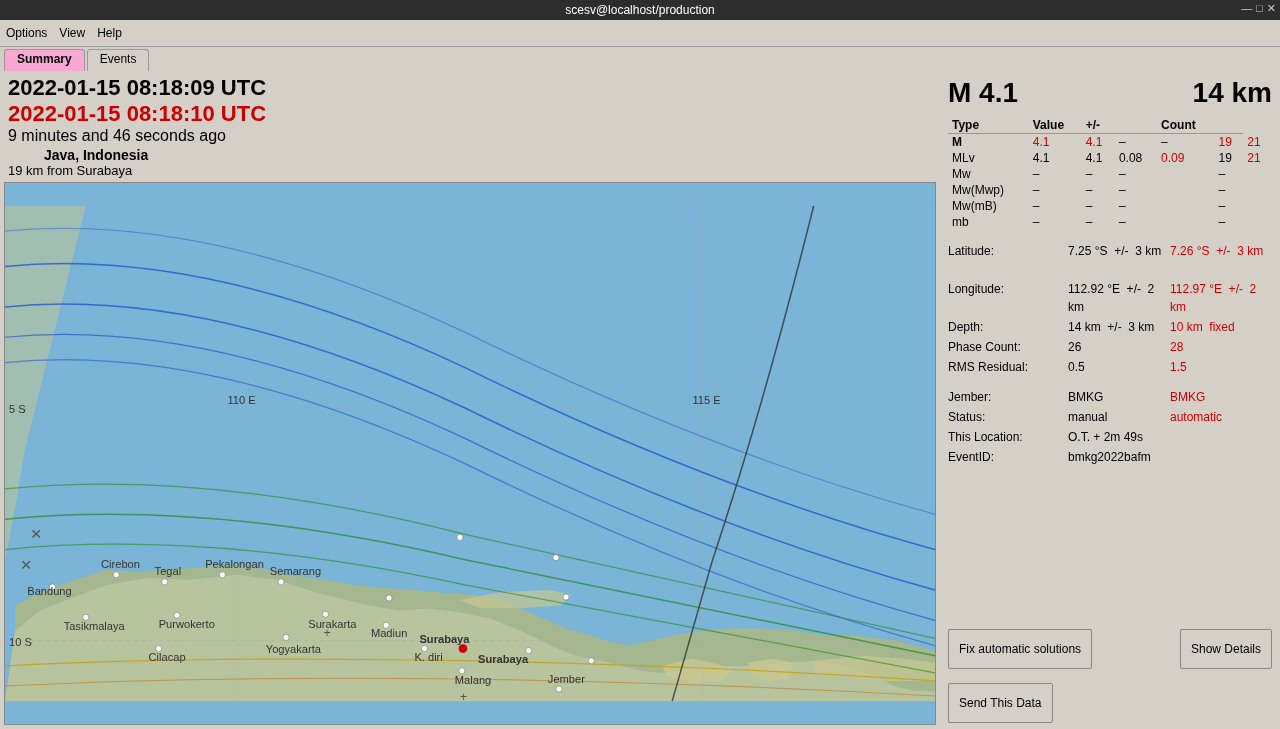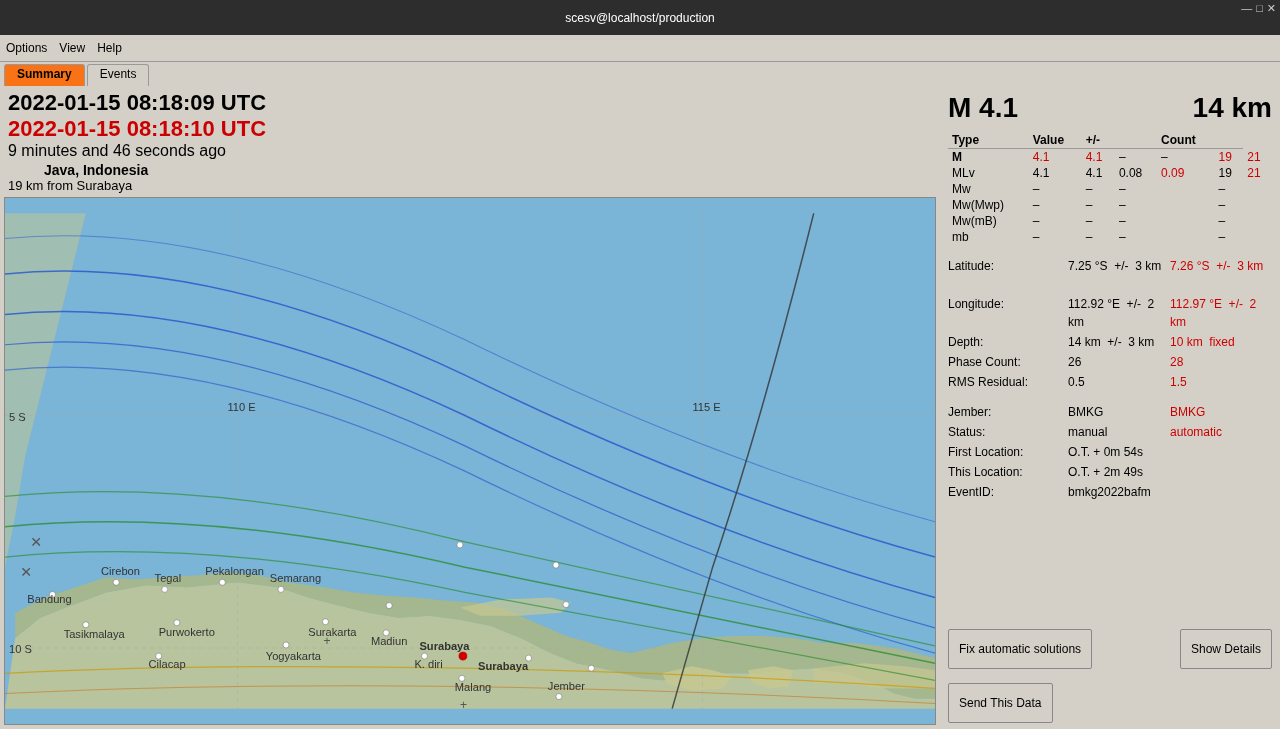--- a/index.html
+++ b/index.html
@@ -12,21 +12,21 @@
       overflow: hidden;
       display: flex;
       flex-direction: column;
     }
     #title-bar {
       background: #2d2d2d;
       color: #fff;
       text-align: center;
       font-size: 12px;
       padding: 2px 0;
-      height: 35px;
+      height: 20px;
       display: flex;
       align-items: center;
       justify-content: center;
       position: relative;
     }
     #title-bar-controls {
       position: absolute;
       right: 4px;
       top: 2px;
       display: flex;
@@ -61,21 +61,21 @@
     .tab {
       padding: 2px 12px;
       border: 1px solid #999;
       border-bottom: none;
       cursor: pointer;
       font-size: 12px;
       background: #d4d0c8;
       border-radius: 3px 3px 0 0;
     }
     .tab.active {
-      background: #f97316;
+      background: #f9a8d4;
       font-weight: bold;
     }
     #main-content {
       display: flex;
       flex: 1;
       overflow: hidden;
     }
     #left-panel {
       width: 940px;
       display: flex;
@@ -468,24 +468,20 @@
         <span class="info-label">Jember:</span>
         <span class="info-value">BMKG &nbsp;&nbsp;&nbsp;&nbsp;&nbsp;&nbsp;&nbsp;&nbsp;</span>
         <span class="info-value red">BMKG</span>
       </div>
       <div class="info-row">
         <span class="info-label">Status:</span>
         <span class="info-value">manual &nbsp;&nbsp;&nbsp;&nbsp;&nbsp;&nbsp;&nbsp;</span>
         <span class="info-value red">automatic</span>
       </div>
       <div class="info-row">
-        <span class="info-label">First Location:</span>
-        <span class="info-value">O.T. + 0m 54s</span>
-      </div>
-      <div class="info-row">
         <span class="info-label">This Location:</span>
         <span class="info-value">O.T. + 2m 49s</span>
       </div>
       <div class="info-row">
         <span class="info-label">EventID:</span>
         <span class="info-value">bmkg2022bafm</span>
       </div>
     </div>
 
     <div id="bottom-buttons">

